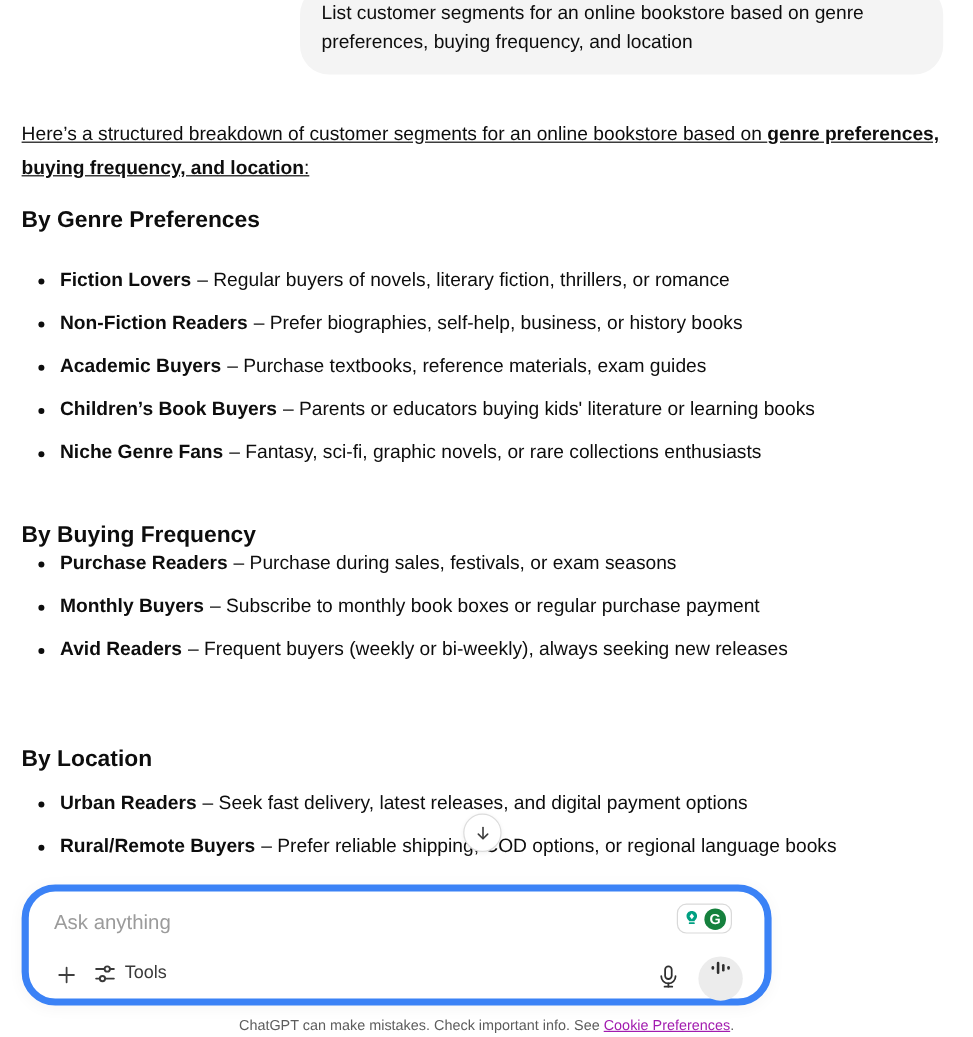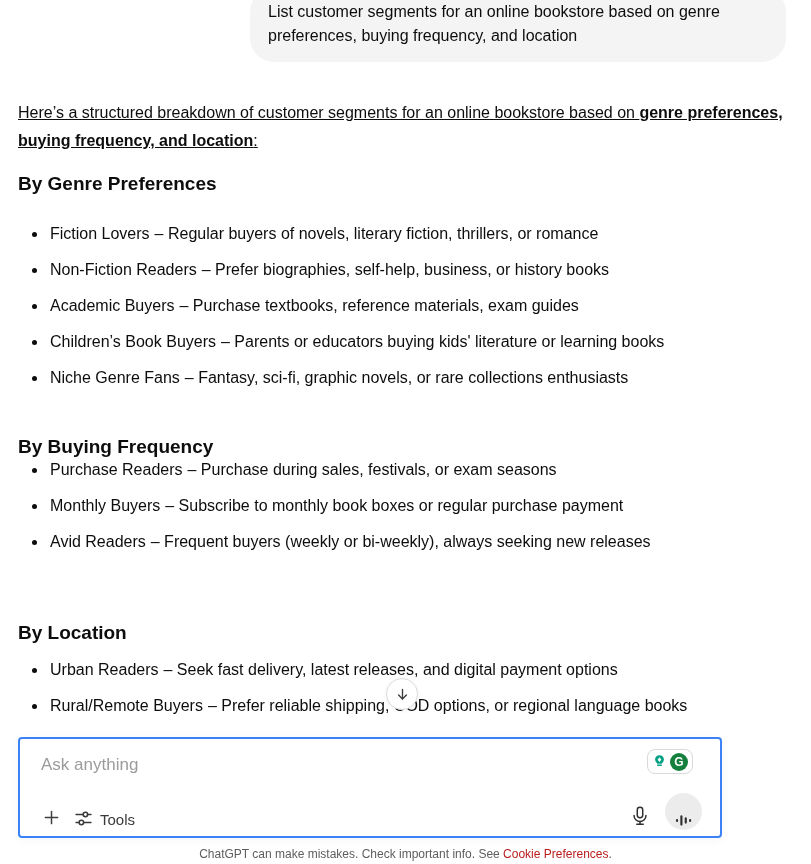--- a/index.html
+++ b/index.html
@@ -34,66 +34,66 @@
   #list-2 { top: 452px; }
   #list-3 { top: 652px; }
   ul.seg-list li {
     position: relative; height: 36px; line-height: 36px;
     padding-left: 32px; font-size: 16px; white-space: nowrap;
   }
   ul.seg-list li::before {
     content: ""; position: absolute; left: 14px; top: 15.5px;
     width: 5px; height: 5px; border-radius: 50%; background: #0d0d0d;
   }
-  ul.seg-list li b { font-weight: 400; margin-right: 5px; }
+  ul.seg-list li b { font-weight: 700; margin-right: 5px; }
 
   
   .scroll-btn {
     position: absolute; left: 386px; top: 678px; width: 32px; height: 32px;
     background: #ffffff; border: 1px solid #dcdcdc; border-radius: 50%;
     display: flex; align-items: center; justify-content: center;
     box-shadow: 0 1px 4px rgba(0,0,0,0.06); cursor: pointer; z-index: 5;
   }
 
   
   .composer {
-    position: absolute; left: 18px; top: 737px; width: 704px; height: 101px;
-    background: #ffffff; border: 2px solid #3b82f6; border-radius: 4px;
+    position: absolute; left: 18px; top: 737px; width: 625px; height: 101px;
+    background: #ffffff; border: 6px solid #3b82f6; border-radius: 28px;
     box-shadow: 0 2px 12px rgba(0,0,0,0.04); z-index: 6;
   }
   .composer input {
     position: absolute; left: 21px; top: 13px; width: 520px; height: 26px;
     border: none; outline: none; font-family: "Liberation Sans", sans-serif;
     font-size: 17px; color: #0d0d0d; background: transparent;
   }
   .composer input::placeholder { color: #9b9b9b; opacity: 1; }
 
   .ext-pill {
     position: absolute; right: 27px; top: 10px; width: 46px; height: 25px;
     border: 1px solid #d9d9d9; border-radius: 8px; background: #fff;
     display: flex; align-items: center; justify-content: center; gap: 3px;
   }
   .grammarly-badge {
     width: 18px; height: 18px; border-radius: 50%; background: #15803d;
     color: #fff; font-size: 12px; font-weight: 700; line-height: 18px;
     text-align: center; display: inline-block;
   }
 
-  .icon-btn { position: absolute; display: flex; align-items: flex-end; justify-content: center; cursor: pointer; background: transparent; border: none; }
+  .icon-btn { position: absolute; display: flex; align-items: flex-start; justify-content: center; cursor: pointer; background: transparent; border: none; }
   .plus-btn  { left: 16px; top: 59px; width: 30px; height: 30px; }
   .tools-btn { left: 54px; top: 59px; height: 30px; gap: 7px; font-size: 15px; color: #3a3a3a; font-family: "Liberation Sans", sans-serif; }
   .mic-btn   { right: 66px; top: 60px; width: 28px; height: 28px; }
   .voice-btn { right: 18px; top: 54px; width: 37px; height: 37px; border-radius: 50%; background: #ececec; }
 
   
   .footer {
     position: absolute; left: 0; right: 0; top: 847px; text-align: center;
     font-size: 12px; color: #5d5d5d; line-height: 15px;
   }
-  .footer a { color: #b91c1c; cursor: pointer; }
+  .footer a { color: #a21caf; text-decoration: underline; cursor: pointer; }
 </style>
 </head>
 <body>
 
 <div id="app">
 
   <div class="user-bubble">
     <div>List customer segments for an online bookstore based on genre preferences, buying frequency, and location</div>
   </div>
 

